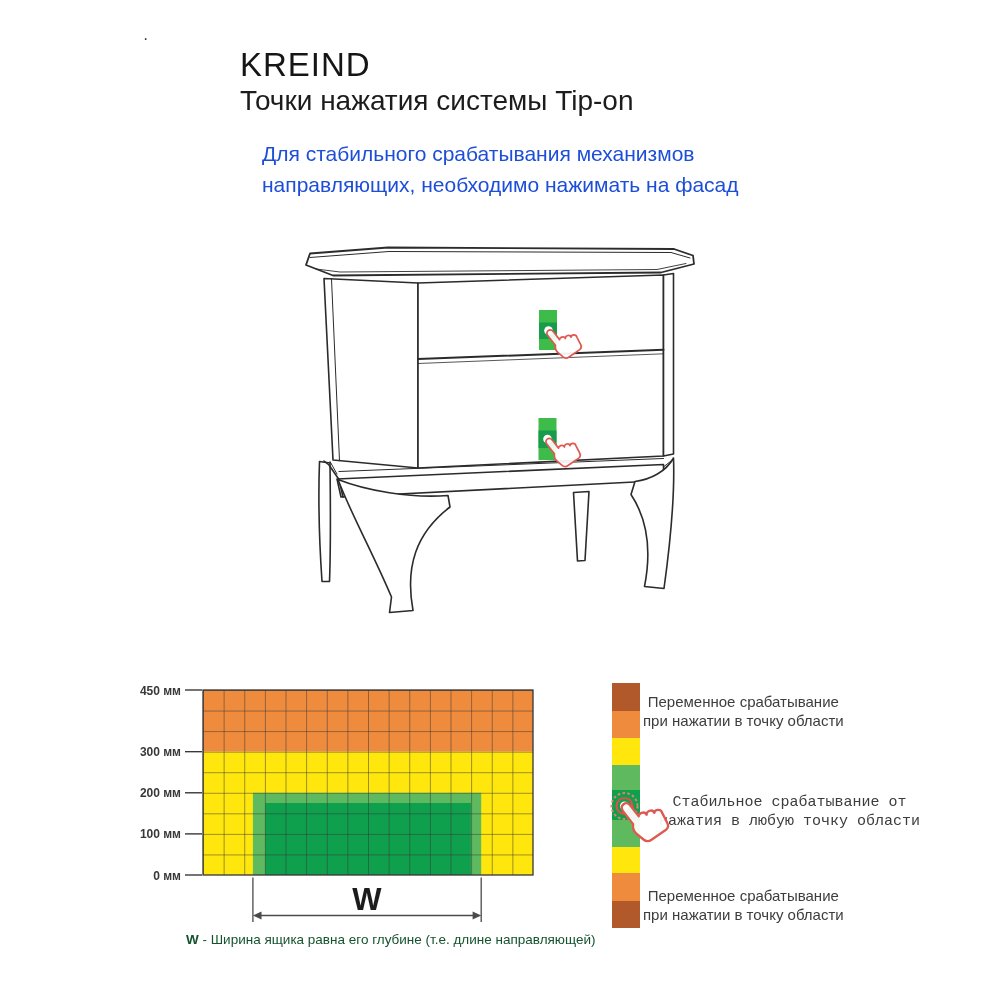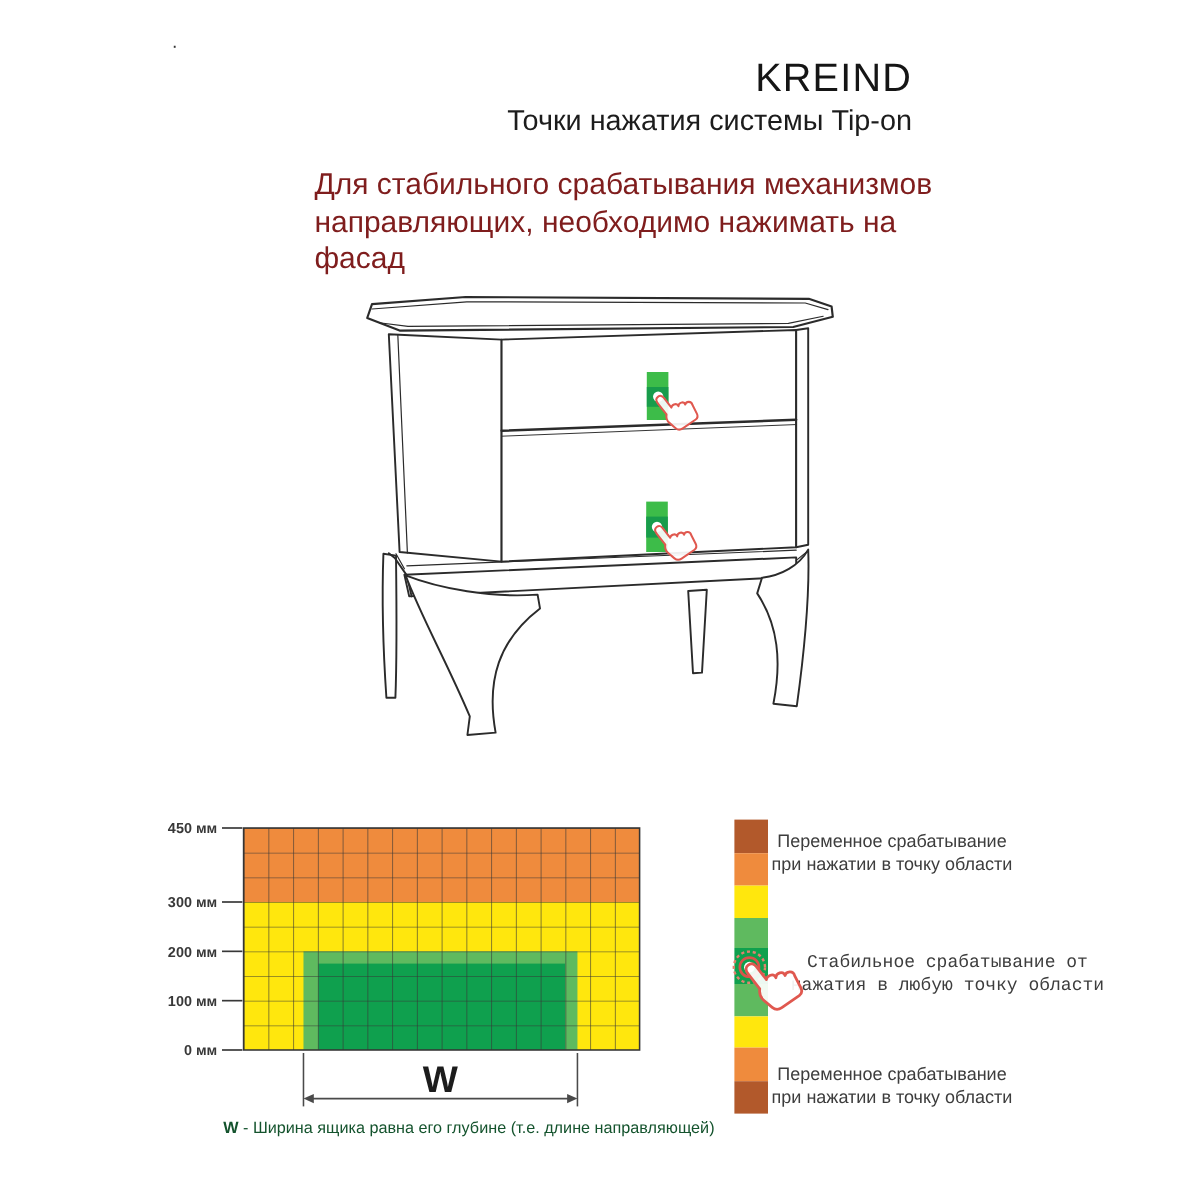--- a/index.html
+++ b/index.html
@@ -2,24 +2,24 @@
 <html><head>
 <meta charset="utf-8">
 <style>
   html,body{margin:0;padding:0;background:#fff;}
   #frame{position:relative;width:1000px;height:1000px;background:#ffffff;
          font-family:"Liberation Sans",sans-serif;color:#1f1f1f;overflow:hidden;}
   .abs{position:absolute;}
 
   
   .stray{left:143px;top:30px;font-size:16px;color:#333;}
-  .titleblock{left:260px;top:46px;width:500px;text-align:right;}
+  .titleblock{left:240px;top:46px;width:500px;text-align:left;}
   .brand{font-size:33px;letter-spacing:1px;line-height:38px;color:#151515;}
-  .subtitle{font-size:24px;line-height:30px;color:#1c1c1c;margin-top:2px;}
-  .intro{left:262px;top:139px;width:520px;font-size:25px;line-height:30.5px;color:#7f1d1d;}
+  .subtitle{font-size:28px;line-height:30px;color:#1c1c1c;margin-top:2px;}
+  .intro{left:262px;top:139px;width:520px;font-size:21px;line-height:30.5px;color:#1d4ed8;}
 
   
   .legendbar{left:612px;top:683px;width:28px;z-index:1;}
   .legendbar .seg{width:28px;}
   .seg-brown{background:#B2592B;}
   .seg-orange{background:#EF8B3D;}
   .seg-yellow{background:#FFE70D;}
   .seg-glight{background:#5FBA5F;}
   .seg-gdark{background:#0FA04E;}
   .legend-label{font-size:15px;line-height:19px;color:#3d3d3d;z-index:1;text-align:center;}

